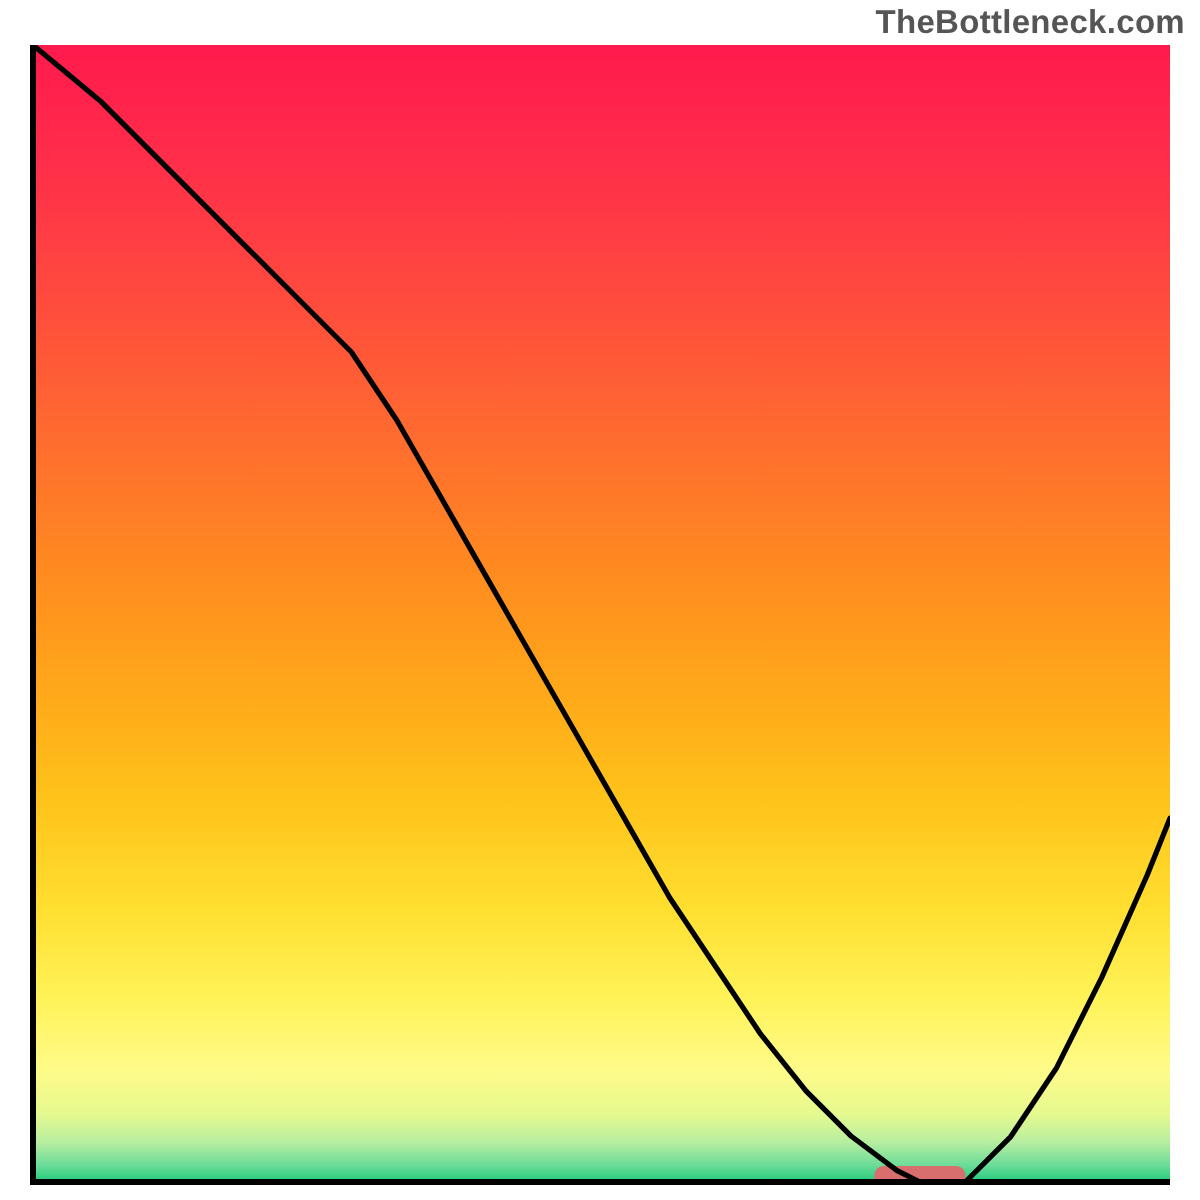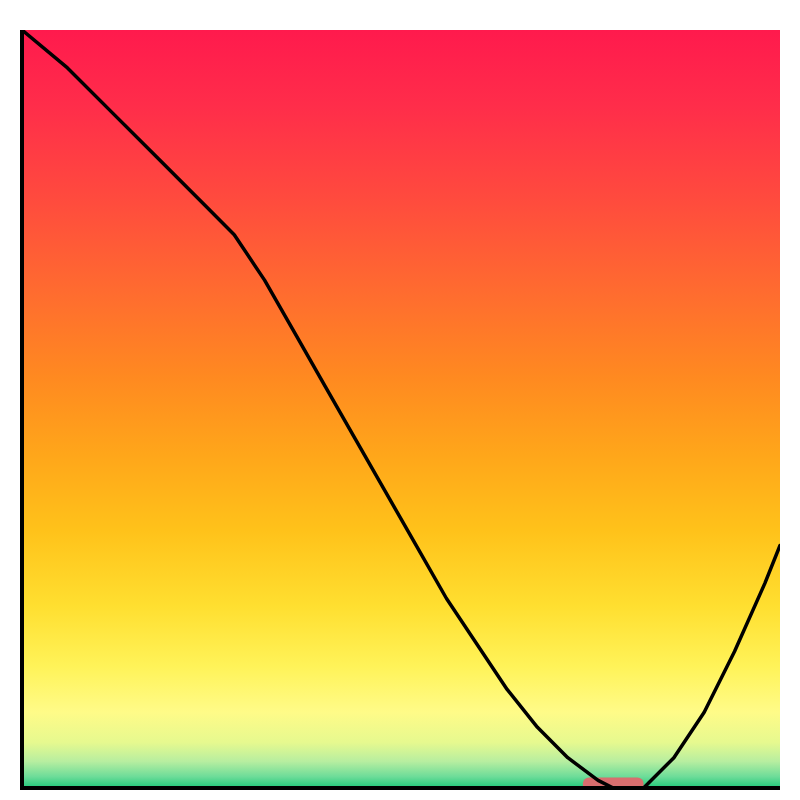--- a/index.html
+++ b/index.html
@@ -34,20 +34,21 @@
     height: 760px;
   }
   svg {
     display: block;
   }
 </style>
 </head>
 <body>
 
 <div class="wrap">
+  <div class="watermark">TheBottleneck.com</div>
 
   <div class="plot">
     <svg id="chart-svg" viewBox="0 0 760 760" preserveAspectRatio="none">
       <defs>
         <linearGradient id="bg-grad" x1="0" y1="0" x2="0" y2="1">
             <stop offset="0.00%" stop-color="#ff1a4d"></stop>
             <stop offset="10.00%" stop-color="#ff2d4a"></stop>
             <stop offset="22.00%" stop-color="#ff4a3e"></stop>
             <stop offset="34.00%" stop-color="#ff6a30"></stop>
             <stop offset="46.00%" stop-color="#ff8a20"></stop>

